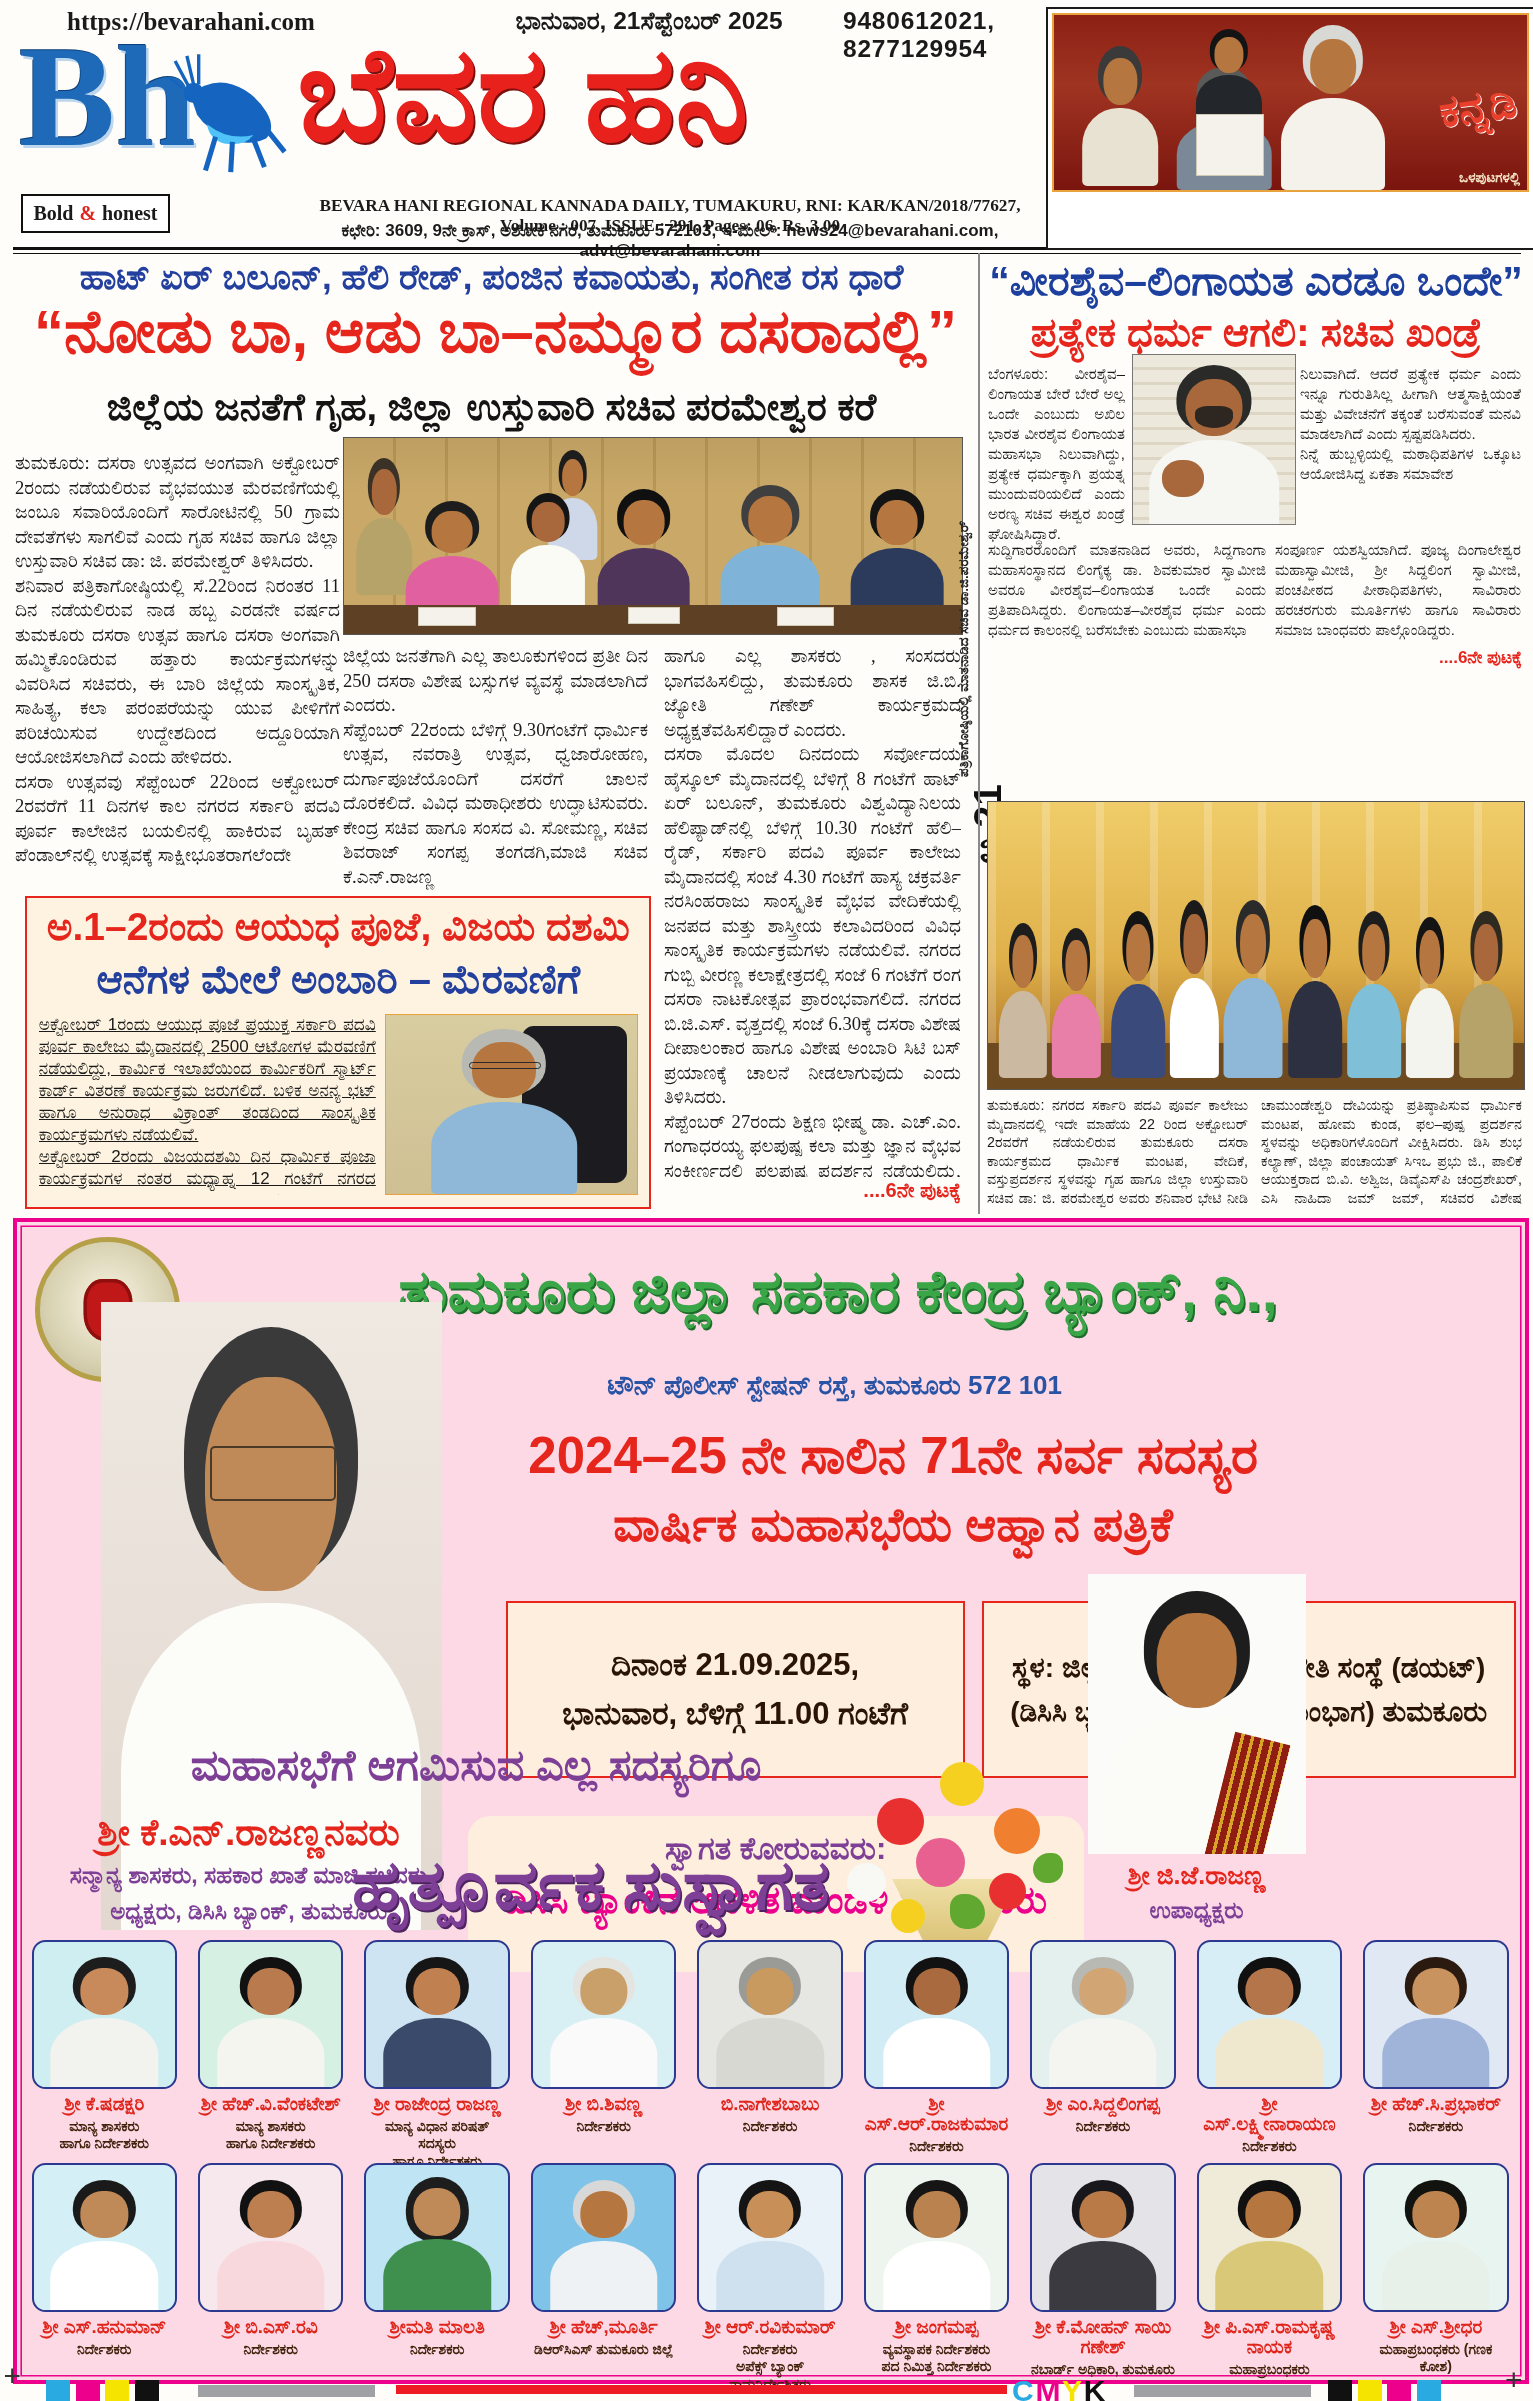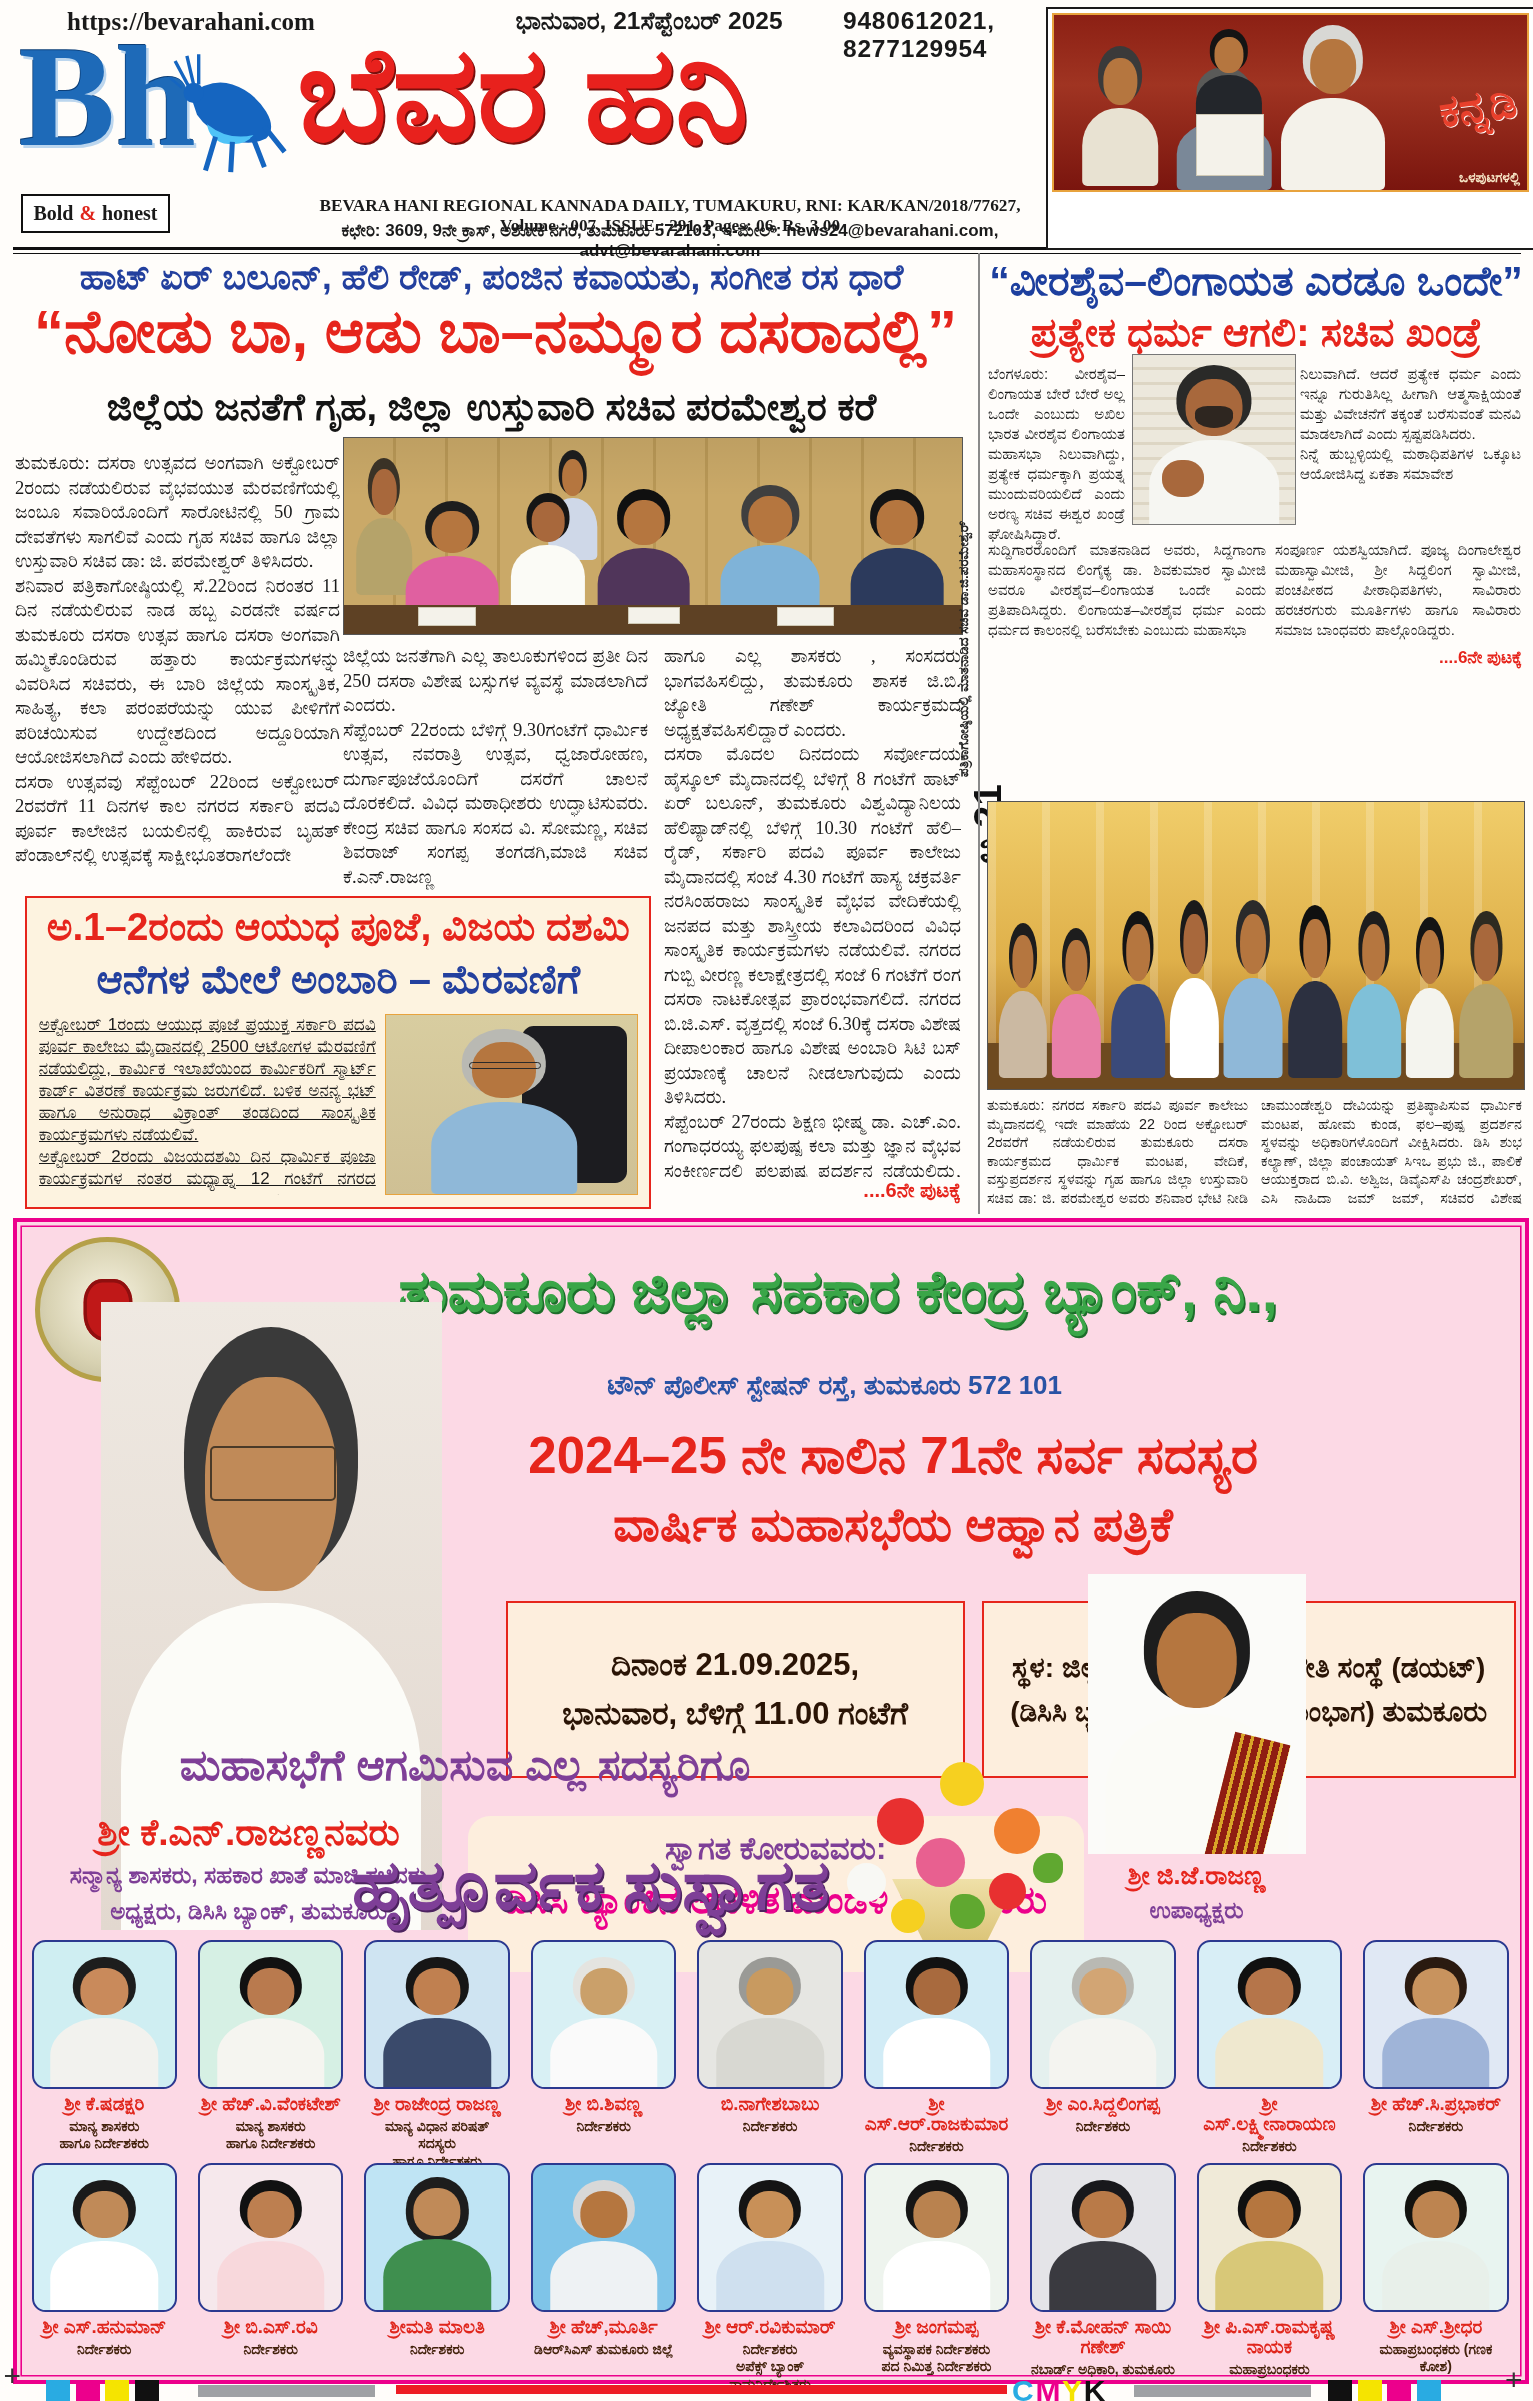--- a/index.html
+++ b/index.html
@@ -391,21 +391,21 @@
 ಭಾನುವಾರ, ಬೆಳಿಗ್ಗೆ 11.00 ಗಂಟೆಗೆ</div>
     <div class="ad-box venue pre">ಸ್ಥಳ: ಜಿಲ್ಲಾ ಶೈಕ್ಷಣಿಕ ಮತ್ತು ತರಬೇತಿ ಸಂಸ್ಥೆ (ಡಯಟ್)
 (ಡಿಸಿಸಿ ಬ್ಯಾಂಕ್ ಕೇಂದ್ರ ಕಛೇರಿ ಮುಂಭಾಗ) ತುಮಕೂರು</div>
 
     <div class="ad-pres">
       <div class="nm">ಶ್ರೀ ಕೆ.ಎನ್.ರಾಜಣ್ಣನವರು</div>
       <div class="r1">ಸನ್ಮಾನ್ಯ ಶಾಸಕರು, ಸಹಕಾರ ಖಾತೆ ಮಾಜಿ ಸಚಿವರು</div>
       <div class="r2">ಅಧ್ಯಕ್ಷರು, ಡಿಸಿಸಿ ಬ್ಯಾಂಕ್, ತುಮಕೂರು</div>
     </div>
 
-    <div class="ad-welc1" style="top:519px;left:48px;width:801px;">ಮಹಾಸಭೆಗೆ ಆಗಮಿಸುವ ಎಲ್ಲ ಸದಸ್ಯರಿಗೂ</div>
+    <div class="ad-welc1" style="top:519px;left:59px;width:801px;">ಮಹಾಸಭೆಗೆ ಆಗಮಿಸುವ ಎಲ್ಲ ಸದಸ್ಯರಿಗೂ</div>
 
     <div class="ad-wbox">
       <div class="lbl">ಸ್ವಾಗತ ಕೋರುವವರು:</div>
       <div class="val">ಡಿಸಿಸಿ ಬ್ಯಾಂಕಿನ ಆಡಳಿತ ಮಂಡಳಿ ನಿರ್ದೇಶಕರು</div>
     </div>
 
     <div class="abs" style="left:46px;top:624px;width:767px;text-align:right;font-size:69px;font-weight:bold;color:#7e3f97;text-shadow:1.7px 1.7px 0 #4d2360;position:absolute;">ಹೃತ್ಪೂರ್ವಕ ಸುಸ್ವಾಗತ</div>
 
     <div class="bouquet">
       <div class="bq-wrap"></div>

